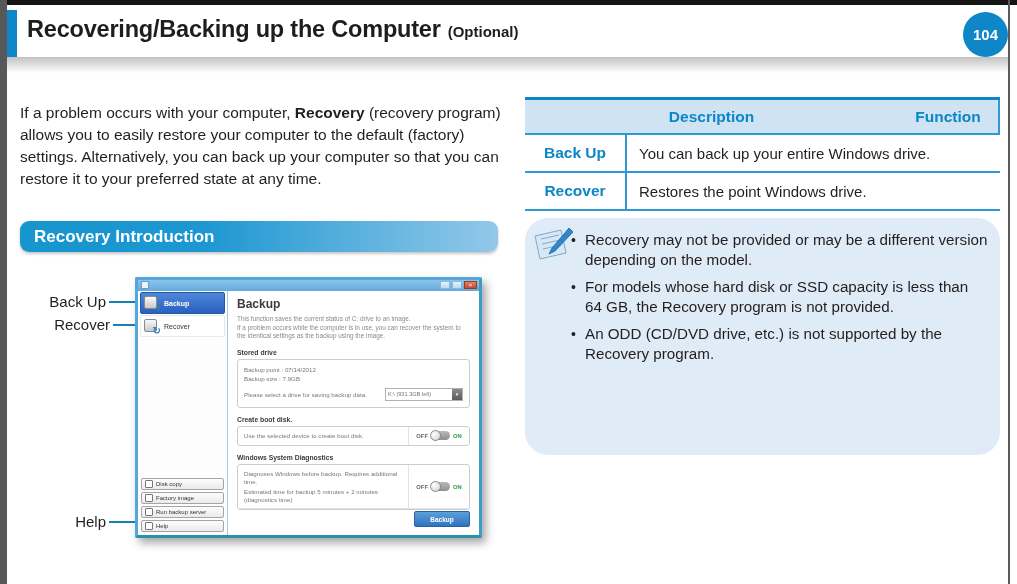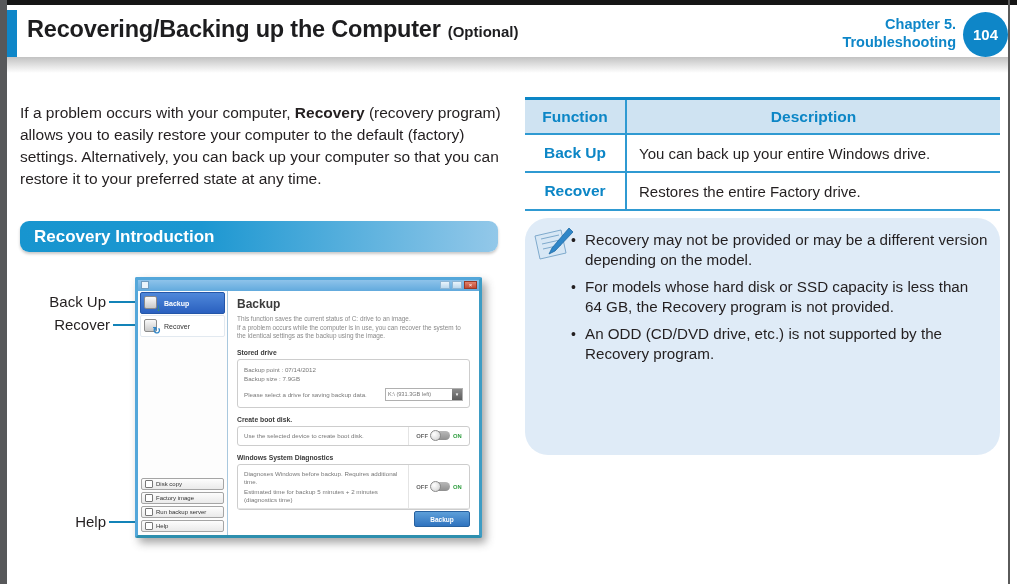--- a/index.html
+++ b/index.html
@@ -106,24 +106,20 @@
 
 <div class="page">
   <div class="topbar"></div>
   <div class="leftbar"></div>
   <div class="rightline"></div>
 
   <div class="accent"></div>
   <div class="title-wrap">
     <span class="title">Recovering/Backing up the Computer</span><span class="title-suffix">(Optional)</span>
   </div>
-  <div class="chapter">
-    <div>Chapter 5.</div>
-    <div>Troubleshooting</div>
-  </div>
   <div class="page-circle">104</div>
   <div class="header-shadow"></div>
 
   <p class="intro"><span>If a problem occurs with your computer, </span><b>Recovery</b><span> (recovery program) allows you to easily restore your computer to the default (factory) settings. Alternatively, you can back up your computer so that you can restore it to your preferred state at any time.</span></p>
 
   <div class="banner">Recovery Introduction</div>
 
   <div class="callout-label" style="left:0;width:106px;top:293px;">Back Up</div>
   <div class="callout-line" style="left:109px;top:301px;width:36px;"></div>
   <div class="callout-dot" style="left:141px;top:297px;"></div>
@@ -226,30 +222,30 @@
         </div>
 
         <div class="panel-sep"></div>
         <div class="backup-btn">Backup</div>
       </div>
     </div>
   </div>
 
   <div class="func-table">
     <div class="t-row header">
+      <div class="t-cell desc">Description</div>
       <div class="t-cell func">Function</div>
-      <div class="t-cell desc">Description</div>
     </div>
     <div class="t-row body">
       <div class="t-cell func">Back Up</div>
       <div class="t-cell desc">You can back up your entire Windows drive.</div>
     </div>
     <div class="t-row body">
       <div class="t-cell func">Recover</div>
-      <div class="t-cell desc">Restores the entire Factory drive.</div>
+      <div class="t-cell desc">Restores the point Windows drive.</div>
     </div>
   </div>
 
   <div class="note-box">
     <div class="note-icon">
       <svg width="40" height="34" viewBox="0 0 40 34">
         <polygon points="2,9 28,3 33,26 7,32" fill="#d7e7f5" stroke="#7ea9cc" stroke-width="1"></polygon>
         <line x1="8" y1="12" x2="26" y2="8" stroke="#7ea9cc" stroke-width="1"></line>
         <line x1="9" y1="17" x2="27" y2="13" stroke="#7ea9cc" stroke-width="1"></line>
         <line x1="10" y1="22" x2="28" y2="18" stroke="#7ea9cc" stroke-width="1"></line>

